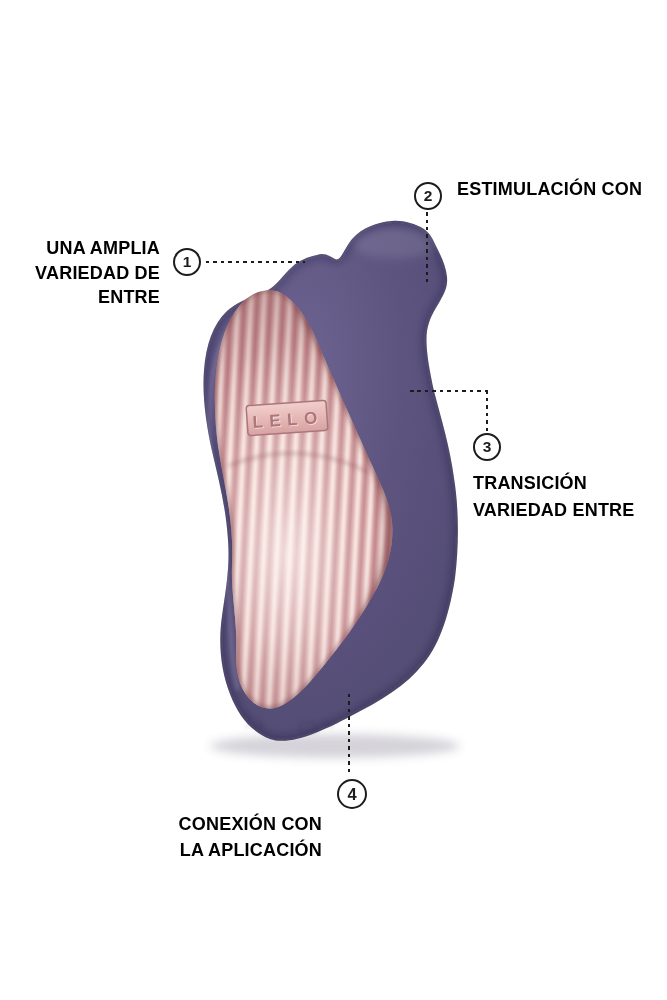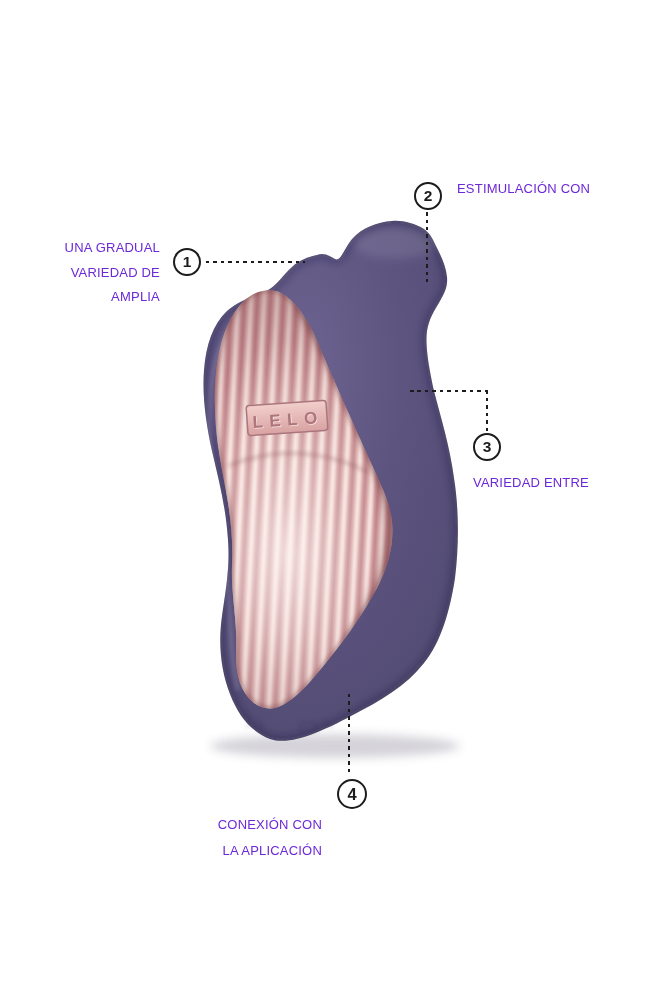--- a/index.html
+++ b/index.html
@@ -2,22 +2,22 @@
 <html><head>
 <meta charset="utf-8">
 <style>
   html,body { margin:0; padding:0; background:#ffffff; }
   .canvas {
     position:relative; width:667px; height:1000px; background:#ffffff;
     overflow:hidden; font-family:"Liberation Sans", sans-serif;
   }
   .device-svg { position:absolute; left:0; top:0; width:667px; height:1000px; }
   .callout-label {
-    position:absolute; font-weight:400; font-size:13px; line-height:24.5px;
-    color:#6d28d9; letter-spacing:0.2px; white-space:nowrap;
+    position:absolute; font-weight:700; font-size:18px; line-height:24.5px;
+    color:#000000; letter-spacing:0.2px; white-space:nowrap;
   }
   .ta-r { text-align:right; }
   .lh26 { line-height:26.5px; }
   .badge {
     position:absolute; box-sizing:border-box; width:28px; height:28px;
     border:2.5px solid #1c1c1c; border-radius:50%; background:#ffffff;
     display:flex; align-items:center; justify-content:center;
     font-size:15.5px; font-weight:700; color:#1c1c1c;
   }
   .badge-lg { width:30px; height:30px; font-size:16.5px; }
@@ -114,23 +114,23 @@
     <g opacity="0.28" filter="url(#soft1)" stroke="#332d52" stroke-width="2" fill="none">
       <path d="M 245,714 q 9,6 2,13"></path>
       <path d="M 258,719 q 7,4 1,10"></path>
       <rect x="300" y="723" width="16" height="9" rx="2"></rect>
       <path d="M 322,721 l 11,5"></path>
     </g>
   </svg>
 
   <div>
     <div class="callout-label ta-r" style="right:507px; top:236px;">
-      <div>UNA GRADUAL</div>
+      <div>UNA AMPLIA</div>
       <div>VARIEDAD DE</div>
-      <div>AMPLIA</div>
+      <div>ENTRE</div>
     </div>
     <div class="badge" style="left:173px; top:248px;">
       <span>1</span>
     </div>
     <div class="dash-h" style="left:206px; top:261px; width:99px;"></div>
   </div>
 
   <div>
     <div class="badge" style="left:414px; top:182px;">
       <span>2</span>
@@ -141,20 +141,21 @@
     <div class="dash-v" style="left:426px; top:212px; height:70px;"></div>
   </div>
 
   <div>
     <div class="dash-h" style="left:410px; top:390px; width:78px;"></div>
     <div class="dash-v" style="left:486px; top:390px; height:41px;"></div>
     <div class="badge" style="left:473px; top:433px;">
       <span>3</span>
     </div>
     <div class="callout-label lh26" style="left:473px; top:470px;">
+      <div>TRANSICIÓN</div>
       <div>VARIEDAD ENTRE</div>
     </div>
   </div>
 
   <div>
     <div class="dash-v" style="left:348px; top:694px; height:78px;"></div>
     <div class="badge badge-lg" style="left:337px; top:779px;">
       <span>4</span>
     </div>
     <div class="callout-label ta-r" style="right:345px; top:780px; line-height:25.5px;margin-top:32px;">

